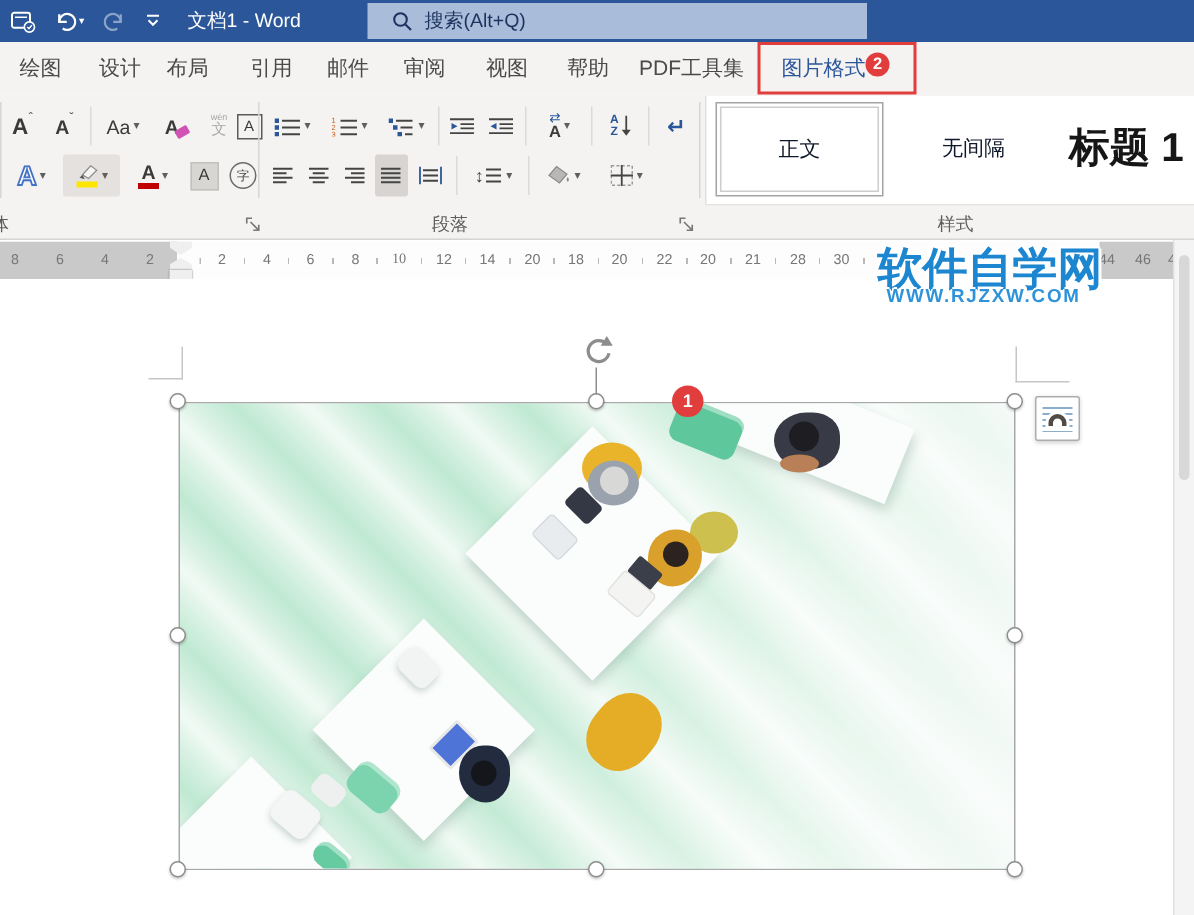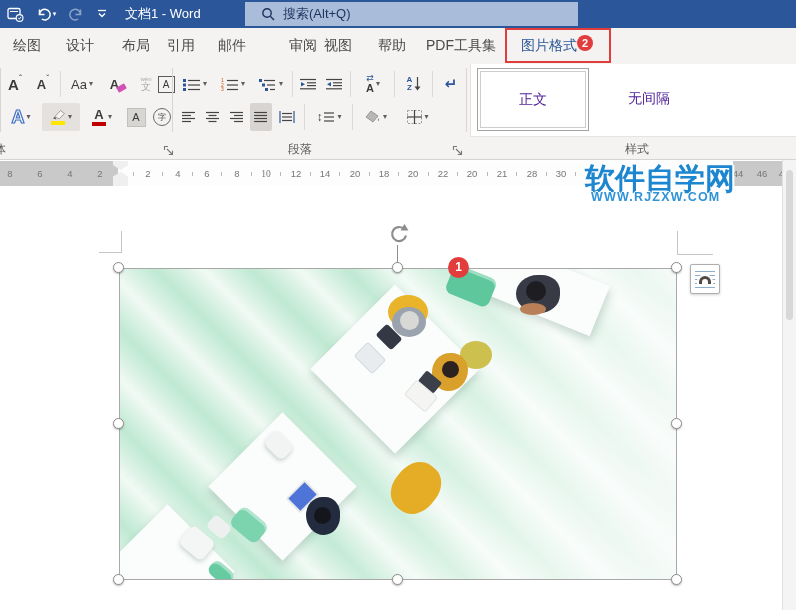--- a/index.html
+++ b/index.html
@@ -49,21 +49,21 @@
   .boxA{width:15px;height:15px;border:1px solid #5a5a5a;font-size:10px;line-height:15px;text-align:center;}
   .shadeA{width:17px;height:17px;background:#d8d6d3;border:1px solid #c2c0bd;font-size:11px;line-height:17px;text-align:center;}
   .circleZ{width:16px;height:16px;border:1px solid #6a6a6a;border-radius:50%;font-size:8.5px;line-height:16px;text-align:center;color:#444;}
   .phon{color:#a8a6a4;}
   .eraser{display:inline-block;width:9px;height:6px;background:#d052b4;border-radius:1px;
           transform:rotate(-30deg);margin-left:-4px;margin-top:8px;}
 
   
   #stylepanel{position:absolute;left:470px;top:1px;width:326px;height:73px;background:#fff;
               border-left:1px solid #e3e1df;border-bottom:1px solid #e6e4e2;box-sizing:border-box;}
-  .style-cell{position:absolute;display:flex;align-items:center;justify-content:center;color:#4c1d95;}
+  .style-cell{position:absolute;display:flex;align-items:center;justify-content:center;color:#0f172a;}
   #style-normal{left:6px;top:4px;width:110px;height:61px;background:#fff;border:1px solid #a5a3a1;
                 box-shadow:inset 0 0 0 2px #fff, inset 0 0 0 3px #cfcdcb;font-size:14px;}
   #style-nospace{left:128px;top:4px;width:100px;height:61px;font-size:14px;}
   #style-h1{left:234px;top:0px;width:92px;height:68px;font-size:27px;font-weight:bold;color:#161616;}
 
   
   #ruler{position:absolute;left:0;top:161px;width:786px;height:25px;background:#fdfdfd;overflow:hidden;
          border-bottom:1px solid #ececec;}
   .ruler-gray{position:absolute;top:0;height:25px;background:#c9c9c9;}
   .ruler-white{position:absolute;top:0;height:25px;left:118px;width:615px;background:#fdfdfd;
@@ -159,24 +159,24 @@
         <line x1="9.3" y1="9.3" x2="13" y2="13" stroke="#1c335f" stroke-width="1.4"></line>
       </svg>
     </span>
     <span>搜索(Alt+Q)</span>
   </div>
 </div>
 
 <div id="tabrow">
   <span class="tab" style="left:27px;">绘图</span>
   <span class="tab" style="left:80px;">设计</span>
-  <span class="tab" style="left:136px;">布局</span>
+  <span class="tab" style="left:125px;">布局</span>
   <span class="tab" style="left:181px;">引用</span>
   <span class="tab" style="left:232px;">邮件</span>
-  <span class="tab" style="left:283px;margin-left:20px;">审阅</span>
+  <span class="tab" style="left:283px;">审阅</span>
   <span class="tab" style="left:338px;">视图</span>
   <span class="tab" style="left:392px;">帮助</span>
   <span class="tab" style="left:461px;">PDF工具集</span>
   <span class="tab active" style="left:549px;">图片格式</span>
 </div>
 <div id="tab-redbox"></div>
 <div id="badge2" class="num-badge">2</div>
 
 <div id="ribbon">
 
@@ -394,20 +394,21 @@
     <svg width="12" height="12" viewBox="0 0 12 12">
         <path d="M1.5 5 V1.5 H5" fill="none" stroke="#777" stroke-width="1.1"></path>
         <path d="M4 4 L9.5 9.5 M9.5 5.8 V9.5 H5.8" fill="none" stroke="#777" stroke-width="1.1"></path>
       </svg>
   </span>
   <div class="gsep" style="left:466px;"></div>
 
   <div id="stylepanel">
     <div id="style-normal" class="style-cell">正文</div>
     <div id="style-nospace" class="style-cell">无间隔</div>
+    <div id="style-h1" class="style-cell">标题 1</div>
   </div>
   <span class="glabel" style="left:637px;">样式</span>
 </div>
 
 <div id="ruler">
   <div class="ruler-gray" style="left:0;width:118px;"></div>
   <div class="ruler-white"></div>
   <div class="ruler-gray" style="left:733px;width:53px;"></div>
 
   <span class="rn" style="left:10px;">8</span>

